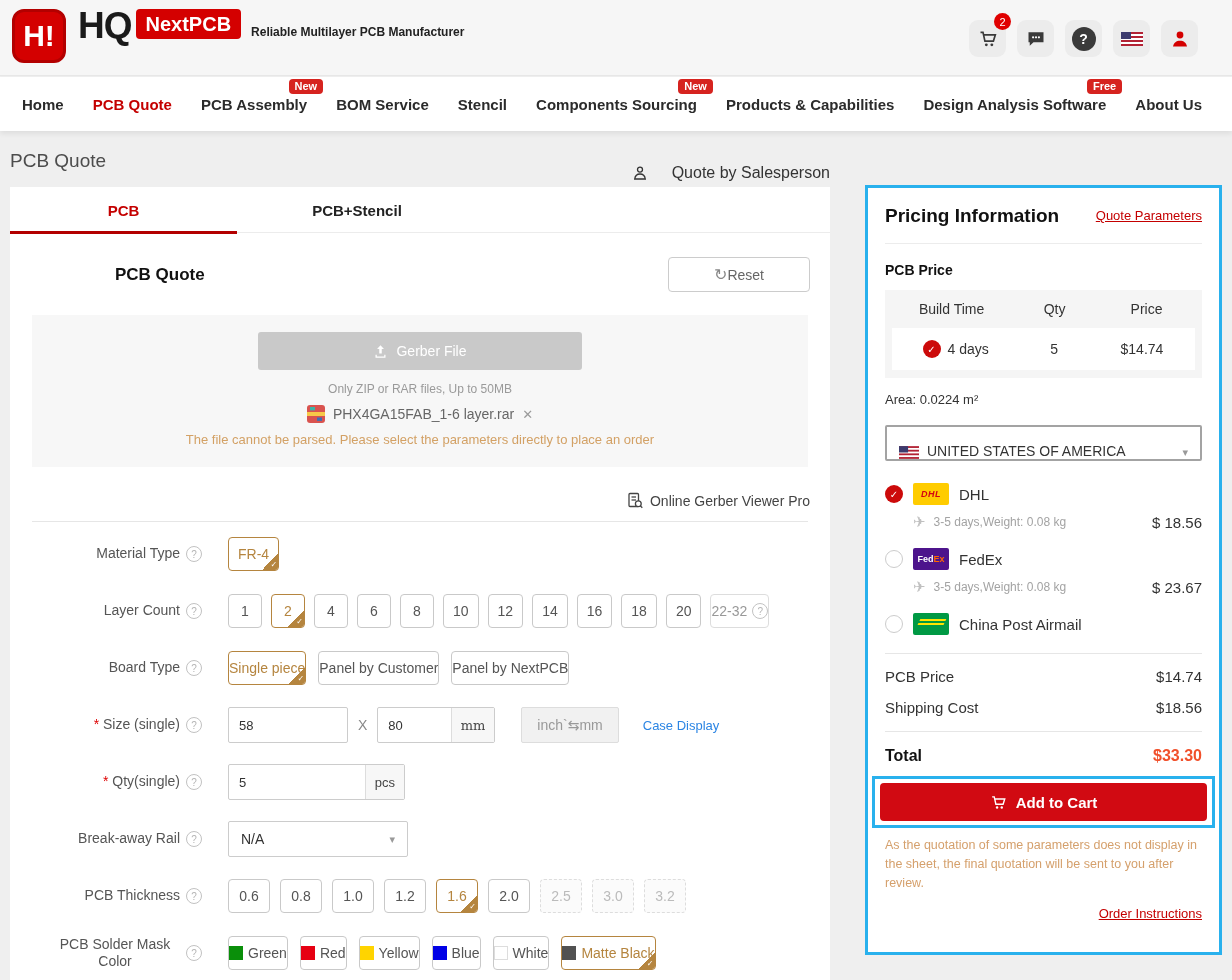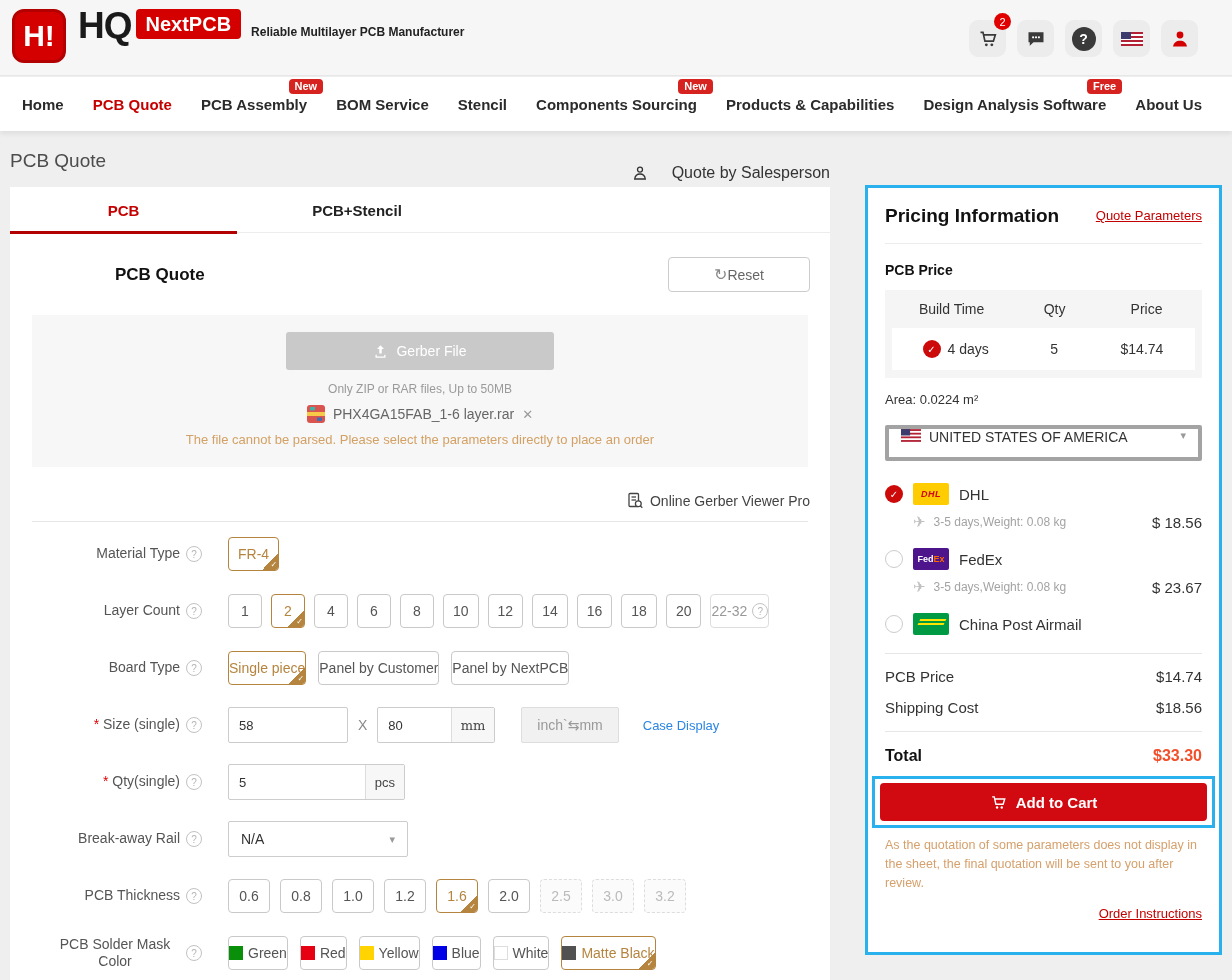--- a/index.html
+++ b/index.html
@@ -54,21 +54,21 @@
   .tab-pcb::after { content:""; position:absolute; left:0; bottom:-1px; width:100%; height:3px; background:#b30000; }
   .tab-stencil { left:227px; width:240px; color:#222; }
   .quote-heading { position:absolute; left:105px; top:78px; font-size:17px; font-weight:bold; color:#111; }
   .reset-btn { position:absolute; right:20px; top:70px; width:142px; height:35px;
                border:1px solid #ccc; border-radius:4px; background:#fff; color:#666;
                font-size:14px; display:flex; align-items:center; justify-content:center; cursor:pointer; }
   .reset-icon { font-size:16px; color:#888; }
   .reset-icon::before { content:"\21BB"; }
   .upload-box { position:absolute; left:22px; top:128px; width:776px; height:152px; background:#f7f7f7;
                 display:flex; flex-direction:column; align-items:center; padding-top:17px; }
-  .gerber-btn { width:268px; height:38px; background:#c9c9c9; border:none; border-radius:3px;
+  .gerber-btn { width:324px; height:38px; background:#c9c9c9; border:none; border-radius:3px;
                 color:#fff; font-size:14px; display:flex; align-items:center; justify-content:center;
                 gap:8px; cursor:pointer; }
   .upload-hint { font-size:12px; color:#9a9a9a; margin-top:12px; }
   .file-row { display:flex; align-items:center; gap:8px; margin-top:9px; }
   .file-name { font-size:14px; color:#666; }
   .file-remove { color:#9a9a9a; font-size:13px; cursor:pointer; }
   .file-remove::before { content:"\2715"; }
   .upload-error { font-size:13px; color:#d3a165; margin-top:9px; }
   .viewer-link { position:absolute; right:20px; top:305px; display:flex; align-items:center;
                  gap:7px; font-size:14px; color:#444; cursor:pointer; }
@@ -125,22 +125,22 @@
   .pt-head { height:38px; font-size:14px; color:#333; }
   .pt-data { background:#fff; margin:0 7px; height:42px; font-size:14px; color:#333; }
   .pt-c1 { width:42%; display:flex; align-items:center; justify-content:center; gap:7px; }
   .pt-c2 { width:23%; text-align:center; }
   .pt-c3 { width:35%; text-align:center; }
   .chk { width:18px; height:18px; border-radius:50%; background:#cc0a0a; color:#fff; flex:none;
          font-size:10px; display:flex; align-items:center; justify-content:center; }
   .chk::before { content:"\2713"; }
   .radio { width:18px; height:18px; border-radius:50%; border:1px solid #ccc; background:#fff; flex:none; cursor:pointer; }
   .area-line { font-size:13px; color:#333; margin-top:14px; }
-  .country-select { margin-top:18px; height:36px; border:4px solid #a3a3a3; border-radius:2px;
-                    display:flex; align-items:flex-start; gap:8px; padding:0 12px; font-size:14px;
+  .country-select { margin-top:18px; height:36px; border:2px solid #a3a3a3; border-radius:2px;
+                    display:flex; align-items:flex-end; gap:8px; padding:0 12px; font-size:14px;
                     color:#333; cursor:pointer; }
   .country-select .caret { margin-left:auto; }
   .ship-list { margin-top:18px; }
   .ship-opt { margin-bottom:13px; }
   .ship-r1 { display:flex; align-items:center; gap:10px; height:30px; cursor:pointer; }
   .ship-name { font-size:15px; color:#333; }
   .logo-box { width:36px; height:22px; border-radius:2px; display:flex; align-items:center;
               justify-content:center; flex:none; }
   .dhl-logo { background:#ffcc00; color:#d40511; font-style:italic; font-weight:bold; font-size:9px; letter-spacing:.5px; }
   .fedex-logo { background:#4d148c; font-weight:bold; font-size:9px; }

